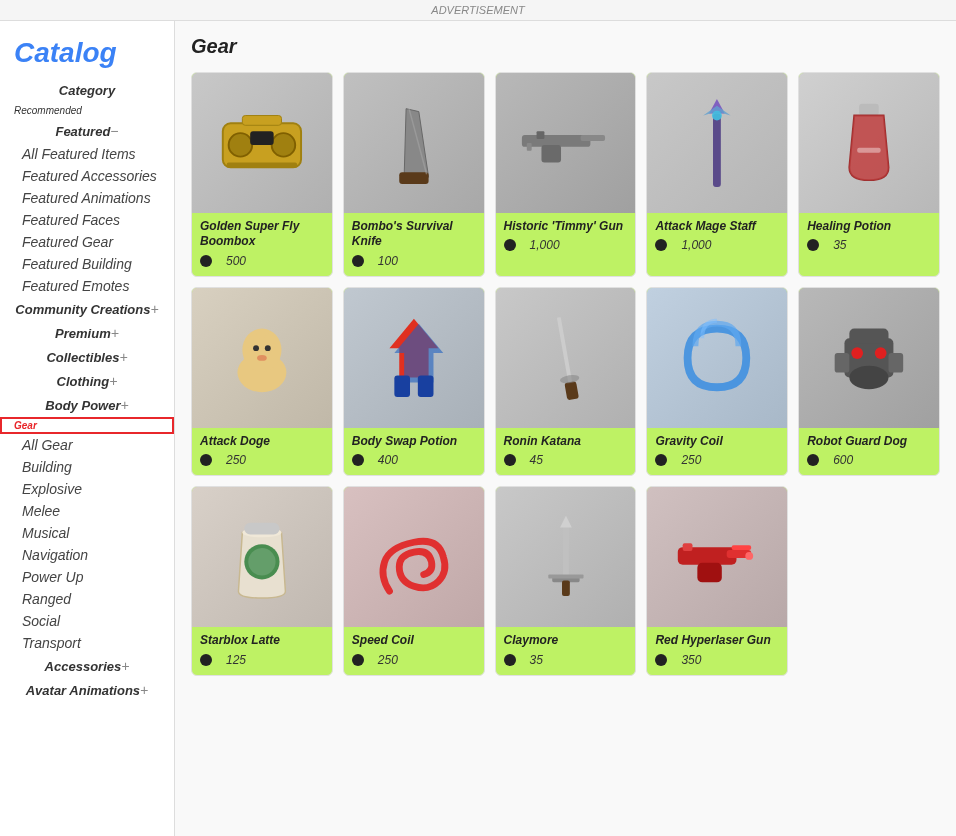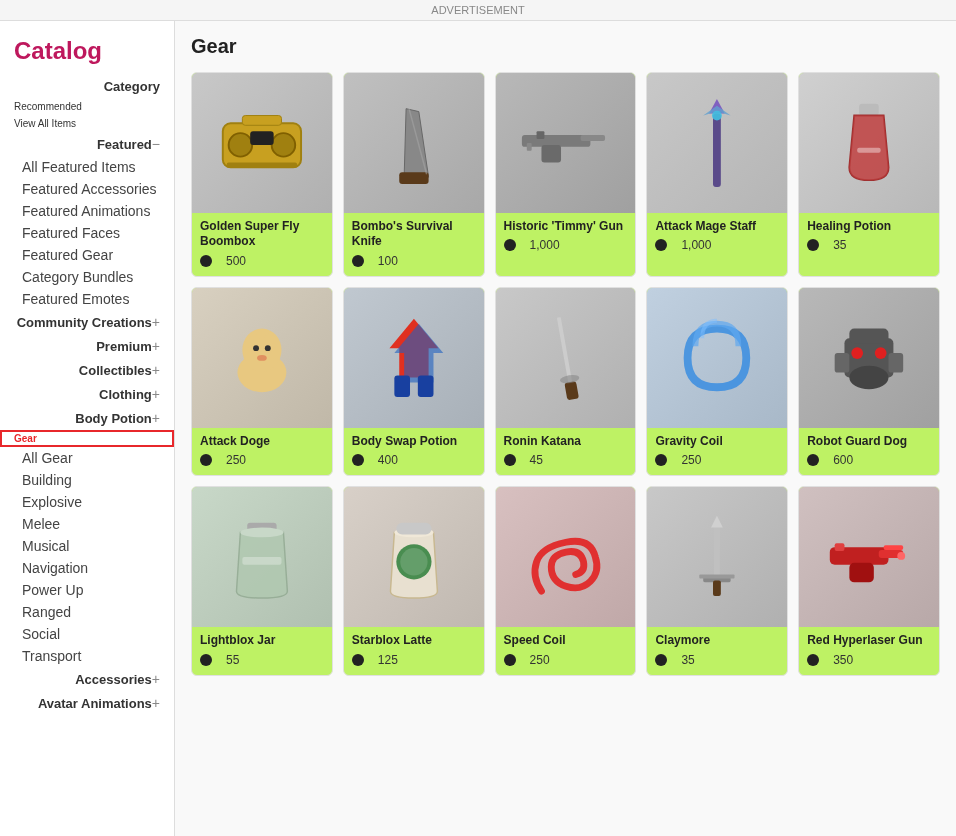--- a/index.html
+++ b/index.html
@@ -1,18 +1,18 @@
 <!DOCTYPE html>
 <html><head>
   <meta charset="utf-8">
   <style>
     * { box-sizing: border-box; margin: 0; padding: 0; }
     body { font-family: Arial, sans-serif; background: #fff; color: #333; font-size: 13px; }
 
-    .page-wrapper { display: flex; flex-direction: column; height: 836px; overflow: hidden; }
+    .page-wrapper { display: flex; flex-direction: column; height: 836px; overflow: hidden; font-style: italic; }
 
     .top-ad-bar {
       text-align: center;
       font-size: 11px;
       color: #888;
       padding: 4px 0;
       background: #f5f5f5;
       border-bottom: 1px solid #ddd;
     }
 
@@ -22,34 +22,34 @@
     .sidebar {
       width: 175px;
       min-width: 175px;
       border-right: 1px solid #ddd;
       overflow-y: auto;
       padding: 10px 0;
       background: #fff;
     }
 
     .sidebar-title {
-      font-size: 24px;
+      font-size: 28px;
       font-weight: bold;
       padding: 6px 14px 10px;
-      color: #be185d;
+      color: #3b82f6;
     }
 
     .sidebar-section-label {
       font-size: 13px;
       font-weight: bold;
       padding: 4px 14px;
       color: #333;
       display: flex;
       align-items: center;
-      justify-content: flex-end;
+      justify-content: center;
     }
 
     .sidebar-item {
       padding: 3px 14px 3px 14px;
       font-size: 10px;
       color: #333;
       cursor: pointer;
       white-space: nowrap;
     }
 
@@ -177,32 +177,31 @@
 
   <div class="main-content">
 
     <div class="sidebar">
       <div class="sidebar-title">Catalog</div>
       <div class="sidebar-section-label">
         <span>Category</span>
       </div>
 
       <div class="sidebar-item">Recommended</div>
-      <div class="sidebar-item">View All Items</div>
 
       <div class="sidebar-section-label">
         <span>Featured</span>
         <span class="section-toggle">−</span>
       </div>
       <div class="sidebar-item sub">All Featured Items</div>
       <div class="sidebar-item sub">Featured Accessories</div>
       <div class="sidebar-item sub">Featured Animations</div>
       <div class="sidebar-item sub">Featured Faces</div>
       <div class="sidebar-item sub">Featured Gear</div>
-      <div class="sidebar-item sub">Category Bundles</div>
+      <div class="sidebar-item sub">Featured Building</div>
       <div class="sidebar-item sub">Featured Emotes</div>
 
       <div class="sidebar-section-label">
         <span>Community Creations</span>
         <span class="section-toggle">+</span>
       </div>
 
       <div class="sidebar-section-label">
         <span>Premium</span>
         <span class="section-toggle">+</span>
@@ -212,21 +211,21 @@
         <span>Collectibles</span>
         <span class="section-toggle">+</span>
       </div>
 
       <div class="sidebar-section-label">
         <span>Clothing</span>
         <span class="section-toggle">+</span>
       </div>
 
       <div class="sidebar-section-label">
-        <span>Body Potion</span>
+        <span>Body Power</span>
         <span class="section-toggle">+</span>
       </div>
 
       <div class="sidebar-item active">Gear</div>
 
       <div class="sidebar-item sub">All Gear</div>
       <div class="sidebar-item sub">Building</div>
       <div class="sidebar-item sub">Explosive</div>
       <div class="sidebar-item sub">Melee</div>
       <div class="sidebar-item sub">Musical</div>
@@ -431,37 +430,20 @@
           </div>
           <div class="item-info">
             <div class="item-name">Robot Guard Dog</div>
             <div class="item-price">
               <span class="robux-icon"></span>
               <span>600</span>
             </div>
           </div>
         </div>
 
-        <div class="item-card">
-          <div class="item-thumb thumb-jar">
-            <svg class="thumb-svg" viewBox="0 0 100 100" xmlns="http://www.w3.org/2000/svg">
-              <rect x="35" y="15" width="30" height="10" rx="3" fill="#aaa"></rect>
-              <path d="M28,25 L24,85 Q24,92 50,92 Q76,92 76,85 L72,25 Z" fill="#b0c8b0" opacity="0.8" stroke="#90a890" stroke-width="1.5"></path>
-              <ellipse cx="50" cy="25" rx="22" ry="5" fill="#c8d8c8"></ellipse>
-              <rect x="30" y="50" width="40" height="8" fill="#fff" opacity="0.3" rx="2"></rect>
-            </svg>
-          </div>
-          <div class="item-info">
-            <div class="item-name">Lightblox Jar</div>
-            <div class="item-price">
-              <span class="robux-icon"></span>
-              <span>55</span>
-            </div>
-          </div>
-        </div>
 
         <div class="item-card">
           <div class="item-thumb thumb-latte">
             <svg class="thumb-svg" viewBox="0 0 100 100" xmlns="http://www.w3.org/2000/svg">
               <path d="M30,25 L26,85 Q26,92 50,92 Q74,92 74,85 L70,25 Z" fill="#e8e0d0" stroke="#c8b890" stroke-width="1.5"></path>
               <ellipse cx="50" cy="25" rx="20" ry="5" fill="#f0e8d8"></ellipse>
               <circle cx="50" cy="55" r="18" fill="#2d7e3a" opacity="0.85"></circle>
               <circle cx="50" cy="55" r="14" fill="#fff" opacity="0.15"></circle>
               <rect x="32" y="15" width="36" height="12" rx="6" fill="#c8c8c8"></rect>
             </svg>

